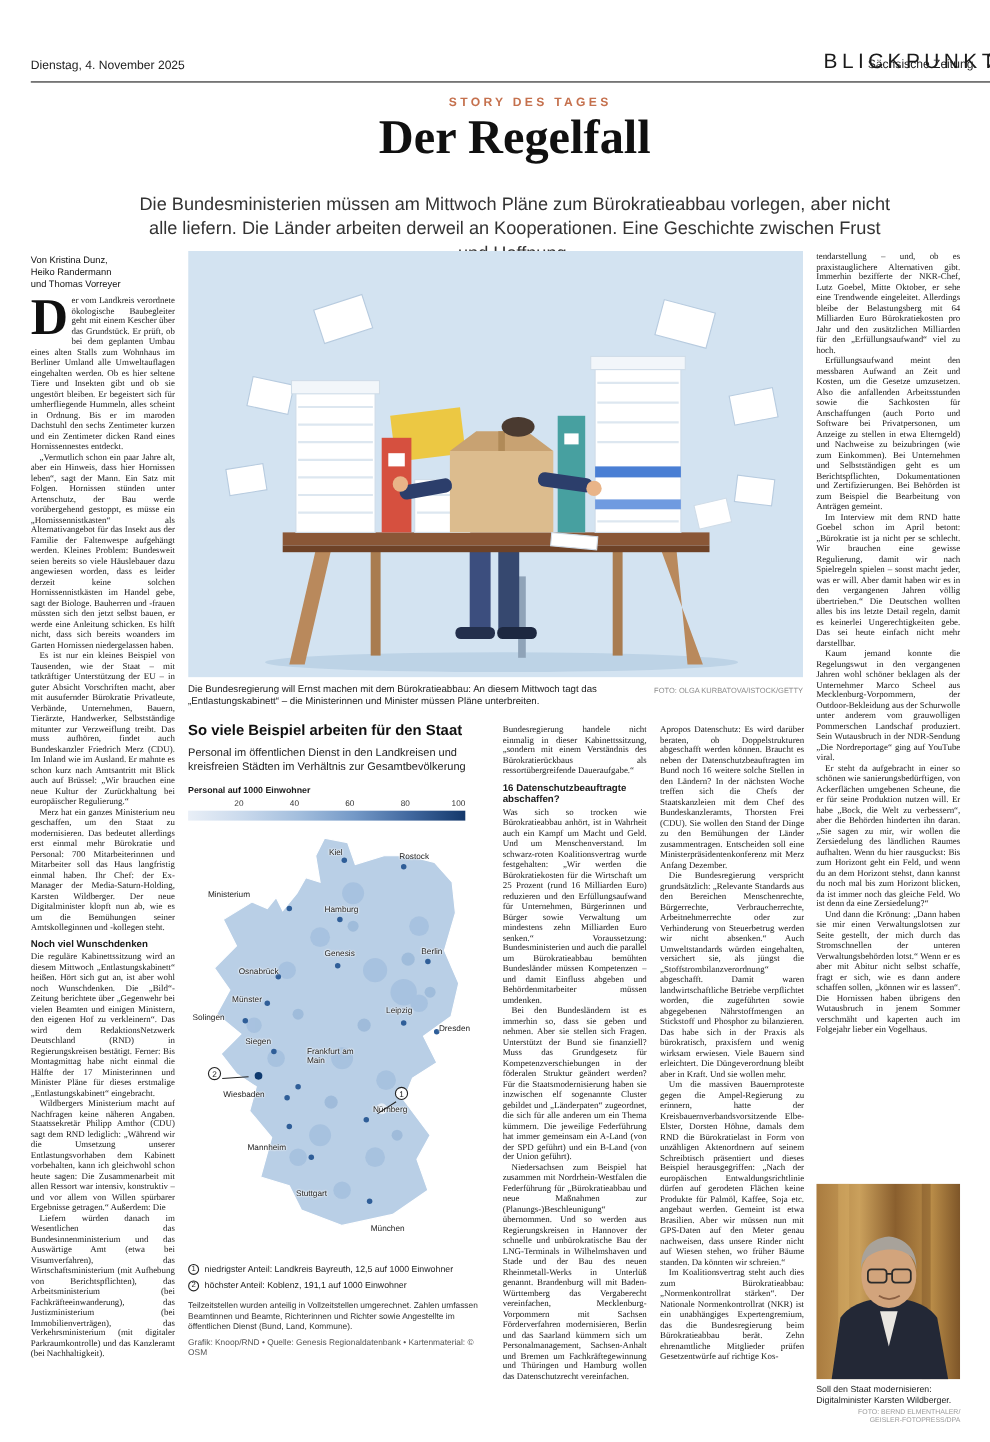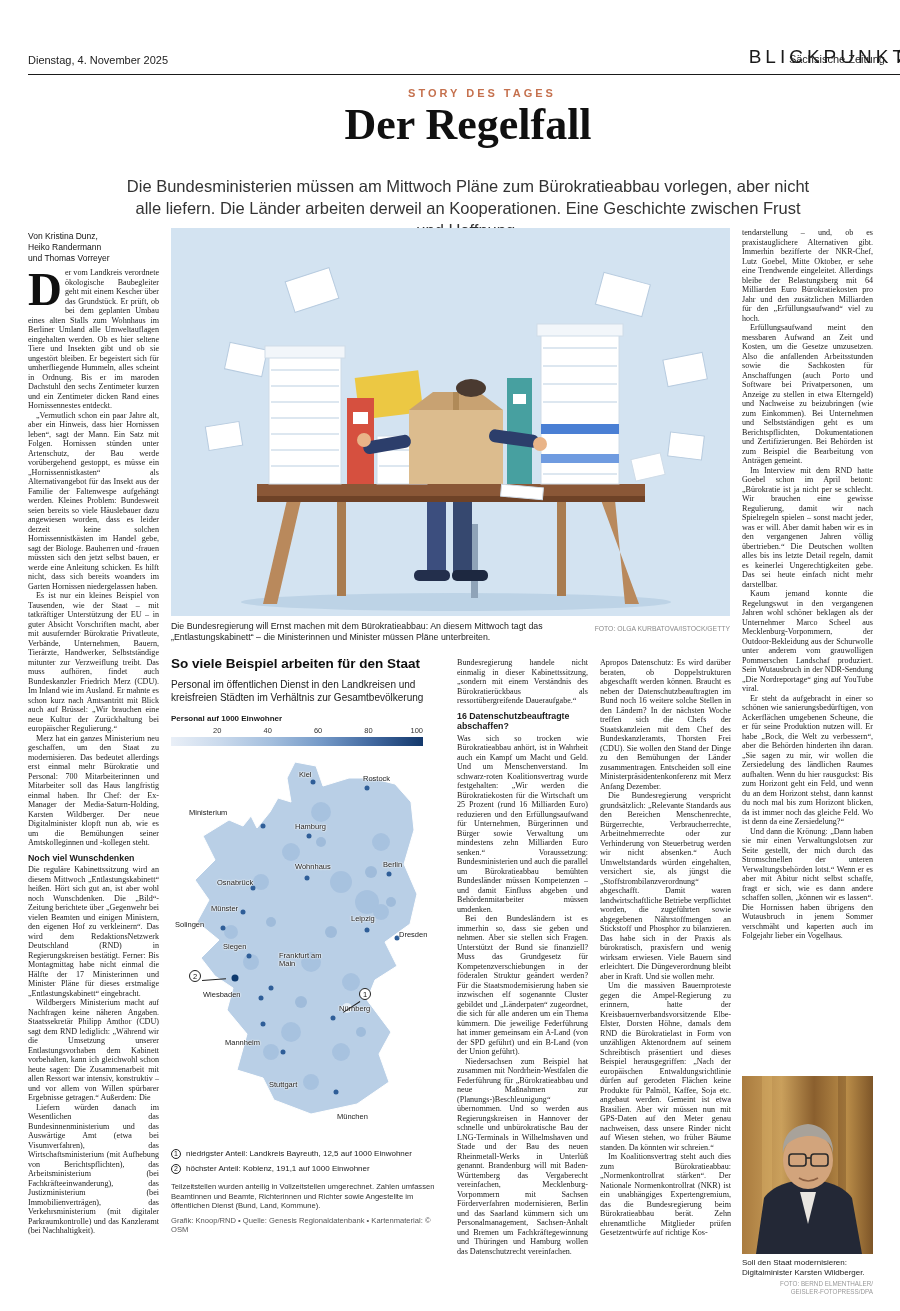--- a/index.html
+++ b/index.html
@@ -247,21 +247,21 @@
             <circle cx="112" cy="300" r="2.5"></circle>
             <circle cx="165" cy="340" r="2.5"></circle>
         </g>
         <circle cx="64" cy="226" r="3.5" fill="#0e3a6f"></circle>
       </svg>
 
       <span class="city" style="left:128px;top:18px">Kiel</span>
       <span class="city" style="left:192px;top:22px">Rostock</span>
       <span class="city" style="left:18px;top:56px">Ministerium</span>
       <span class="city" style="left:124px;top:70px">Hamburg</span>
-      <span class="city" style="left:124px;top:110px">Wohnhaus</span>
+      <span class="city" style="left:124px;top:110px">Genesis</span>
       <span class="city" style="left:212px;top:108px">Berlin</span>
       <span class="city" style="left:46px;top:126px">Osnabrück</span>
       <span class="city" style="left:40px;top:152px">Münster</span>
       <span class="city" style="left:180px;top:162px">Leipzig</span>
       <span class="city" style="left:4px;top:168px">Solingen</span>
       <span class="city" style="left:52px;top:190px">Siegen</span>
       <span class="city" style="left:228px;top:178px">Dresden</span>
       <span class="city wrap" style="left:108px;top:200px">Frankfurt am Main</span>
       <span class="city" style="left:32px;top:238px">Wiesbaden</span>
       <span class="city" style="left:168px;top:252px">Nürnberg</span>

